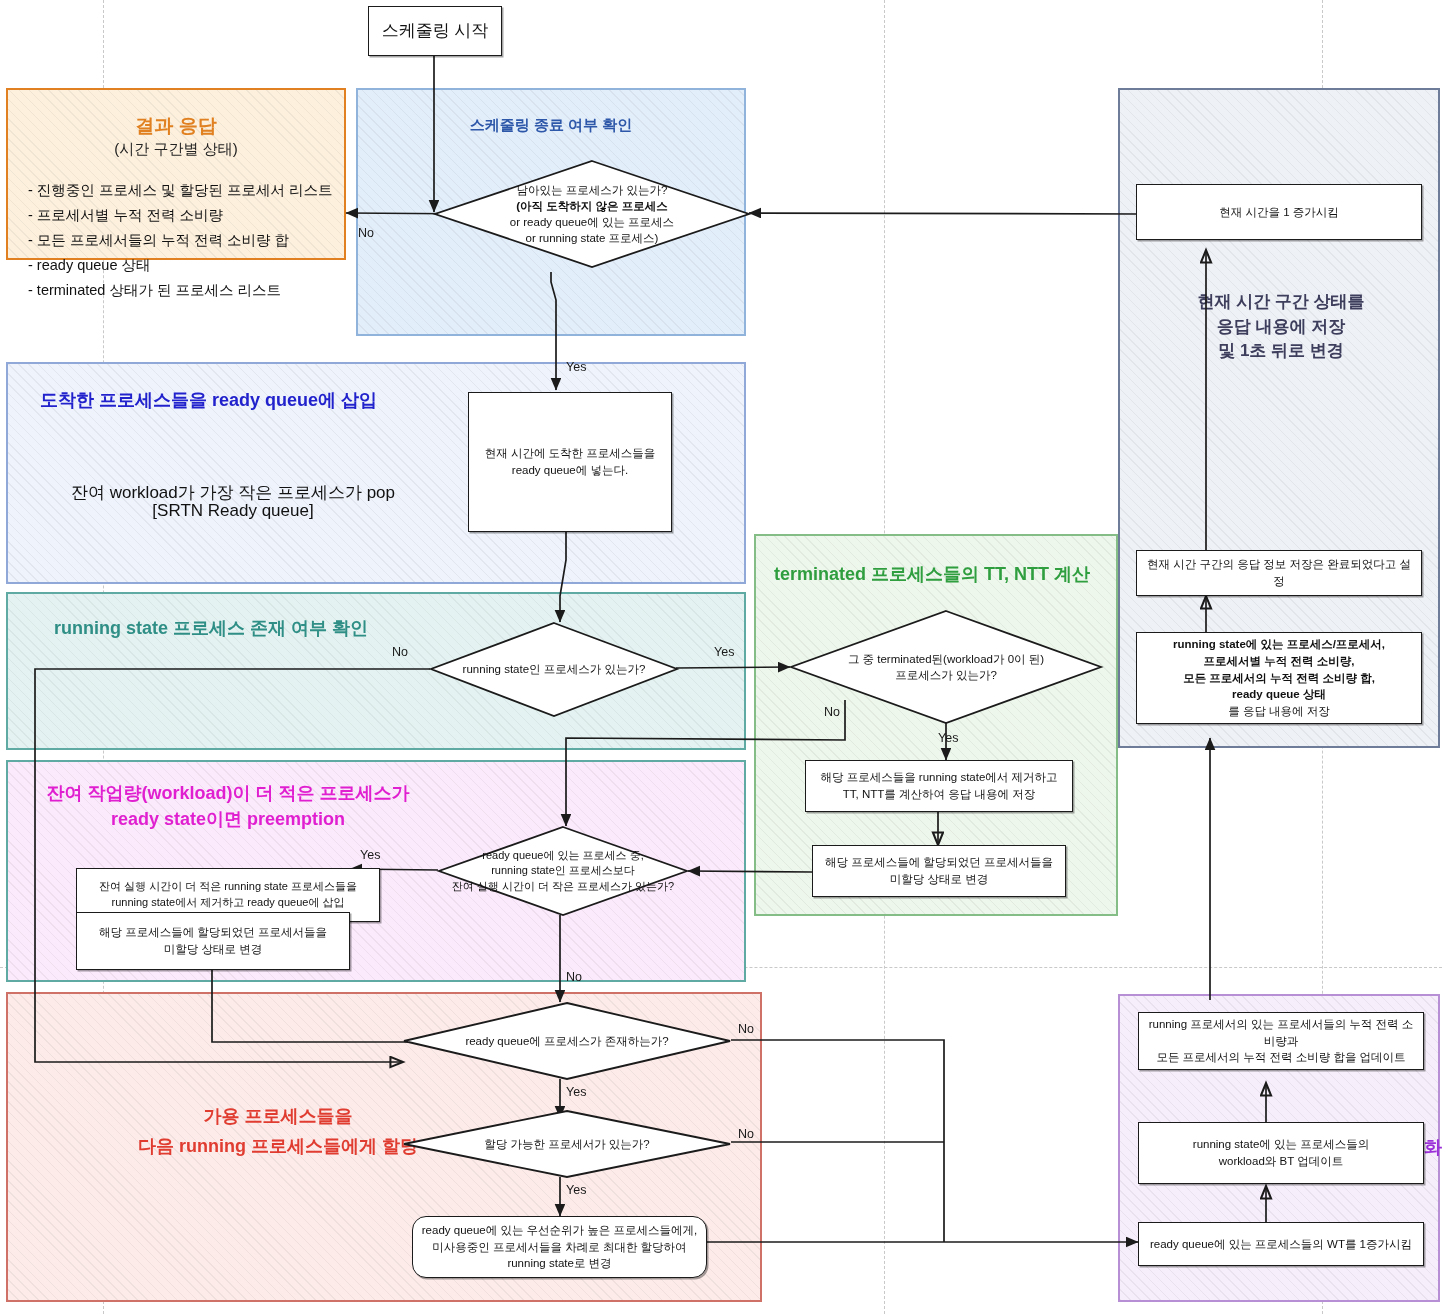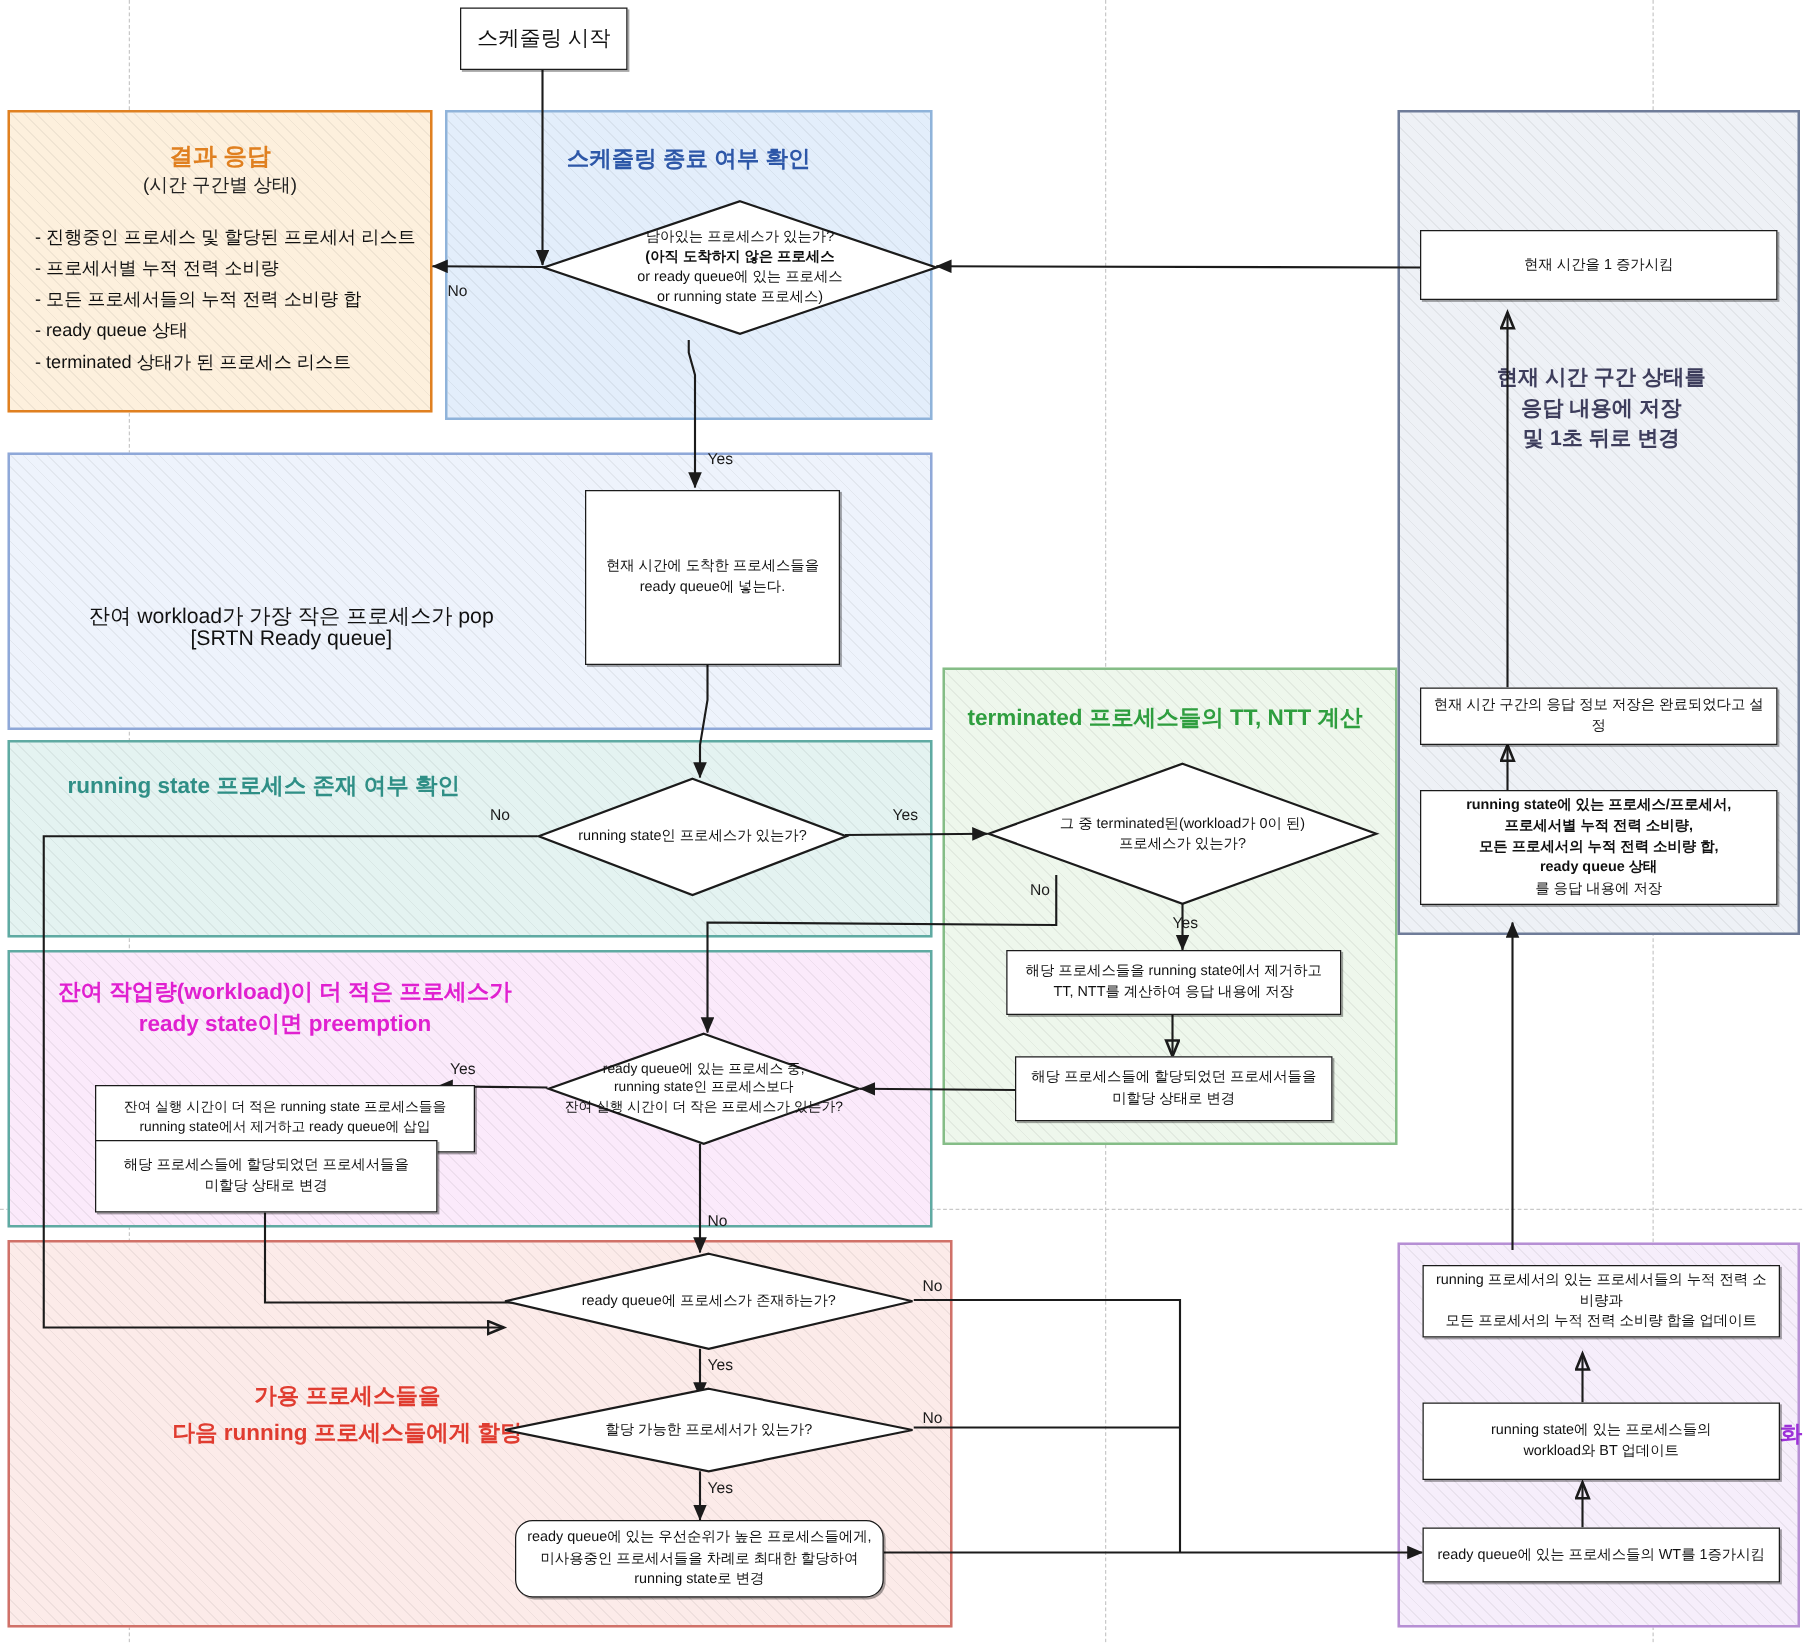--- a/index.html
+++ b/index.html
@@ -42,37 +42,38 @@
 </head>
 <body>
 
 <div id="stage">
 
   <div class="guide" style="left:103px;top:0;height:1314px;"></div>
   <div class="guide" style="left:884px;top:0;height:1314px;"></div>
   <div class="guide" style="left:1322px;top:0;height:1314px;"></div>
   <div class="guideh" style="left:0;top:967px;width:1442px;"></div>
 
-  <div class="region hatch" style="left:6px;top:88px;width:340px;height:242px;border-color:#e08020;background-color:#fdf0dd;">
+  <div class="region hatch" style="left:6px;top:88px;width:340px;height:172px;border-color:#e08020;background-color:#fdf0dd;">
     <div class="rtitle" style="top:24px;font-size:19px;color:#e08020;">결과 응답</div>
     <div class="rtitle" style="top:50px;font-size:15px;color:#222;font-weight:normal;">(시간 구간별 상태)</div>
     <div style="position:absolute;left:20px;top:88px;font-size:14.5px;color:#111;line-height:1.72;">
       <div>- 진행중인 프로세스 및 할당된 프로세서 리스트</div>
       <div>- 프로세서별 누적 전력 소비량</div>
       <div>- 모든 프로세서들의 누적 전력 소비량 합</div>
       <div>- ready queue 상태</div>
       <div>- terminated 상태가 된 프로세스 리스트</div>
     </div>
   </div>
 
   <div class="region hatch" style="left:356px;top:88px;width:390px;height:248px;border-color:#8fb3da;background-color:#e3eefb;">
-    <div class="rtitle" style="top:26px;font-size:18px;color:#2d57a8;">스케줄링 종료 여부 확인</div>
+    <div class="rtitle" style="top:26px;font-size:15px;color:#2d57a8;">스케줄링 종료 여부 확인</div>
   </div>
 
   <div class="region hatch" style="left:6px;top:362px;width:740px;height:222px;border-color:#8fa8d8;background-color:#eef3fc;">
+    <div style="position:absolute;left:32px;top:24px;font-size:18px;font-weight:bold;color:#2222cc;">도착한 프로세스들을 ready queue에 삽입</div>
     <div style="position:absolute;left:0;top:92px;width:450px;text-align:center;font-size:17px;color:#111;margin-top:45px;">[SRTN Ready queue]</div>
     <div style="position:absolute;left:0;top:117px;width:450px;text-align:center;font-size:17px;color:#111;">잔여 workload가 가장 작은 프로세스가 pop</div>
   </div>
 
   <div class="region hatch" style="left:6px;top:592px;width:740px;height:158px;border-color:#5faaa2;background-color:#e4f3f1;">
     <div style="position:absolute;left:46px;top:22px;font-size:18px;font-weight:bold;color:#2f8f86;"><span>running state</span><span> 프로세스 존재 여부 확인</span></div>
   </div>
 
   <div class="region hatch" style="left:6px;top:760px;width:740px;height:222px;border-color:#5faaa2;background-color:#fbeafb;">
     <div class="rtitle" style="top:20px;left:-150px;width:740px;font-size:18px;color:#e020d0;">잔여 작업량(workload)이 더 적은 프로세스가</div>

